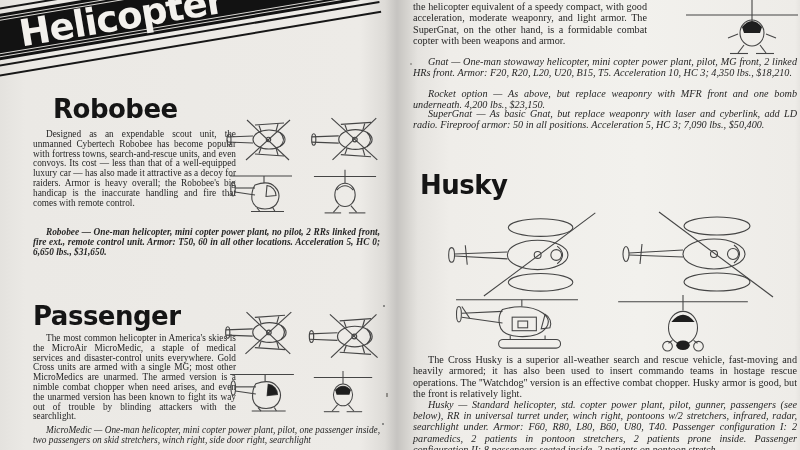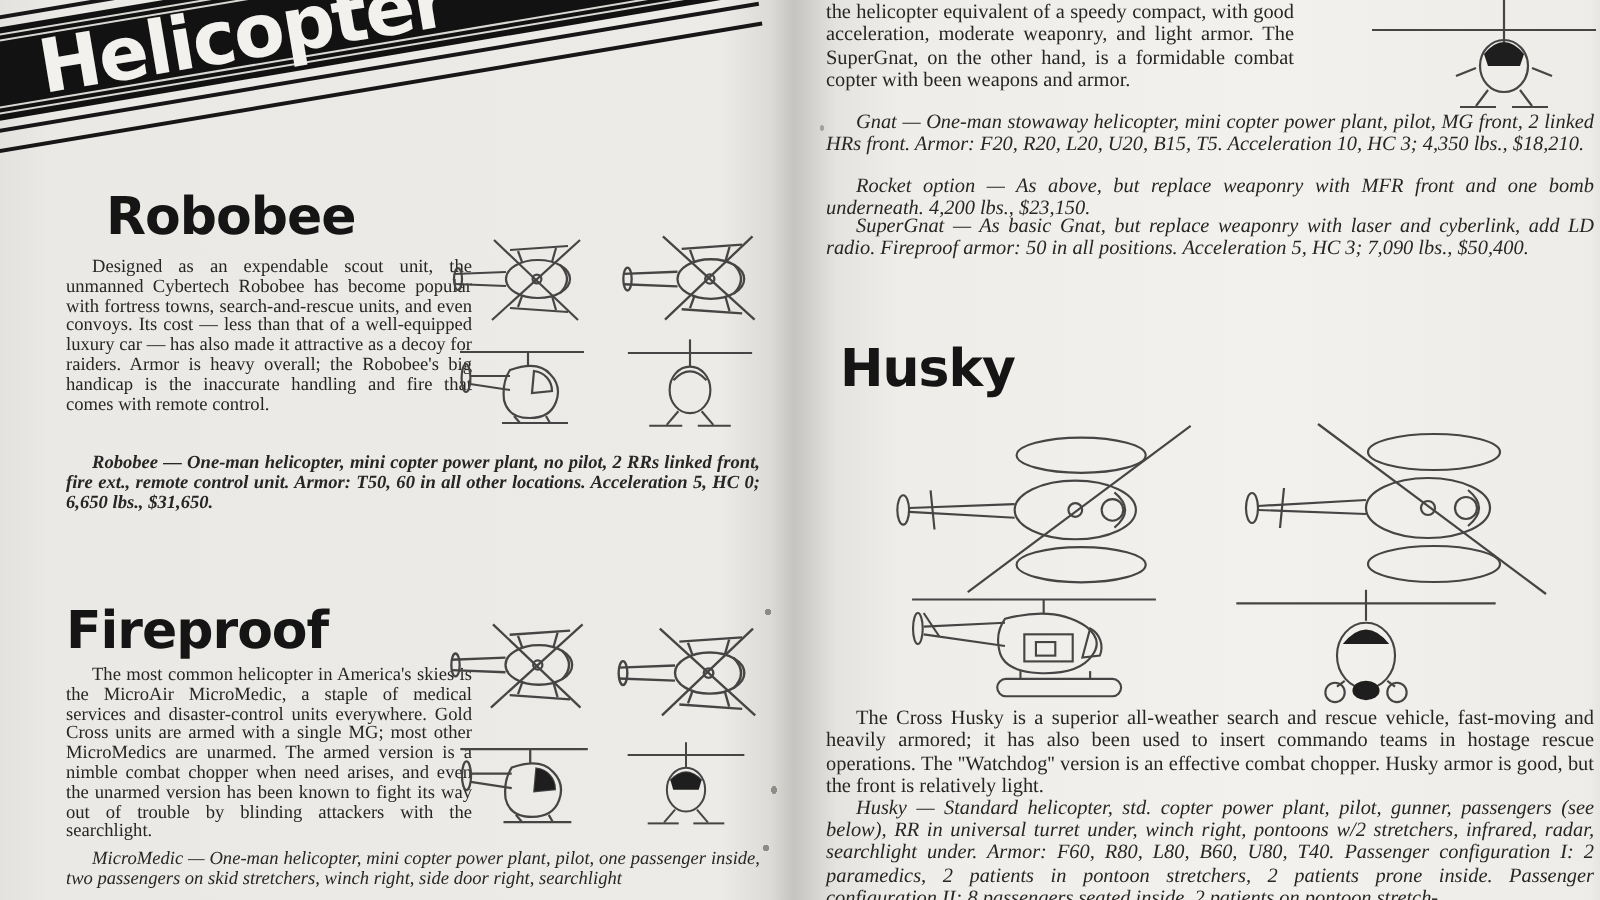--- a/index.html
+++ b/index.html
@@ -163,21 +163,21 @@
     <div class="pin t2"></div>
     <div class="pin b1"></div>
     <div class="pin b2"></div>
     <span class="banner-text">Helicopter</span>
   </div>
 
   <h2 class="abs" style="left:33px;top:96px;margin-left:20px;">Robobee</h2>
   <div class="abs body-l" style="left:33px;top:130px;width:203px;">Designed as an expendable scout unit, the unmanned Cybertech Robobee has become popular with fortress towns, search-and-rescue units, and even convoys. Its cost — less than that of a well-equipped luxury car — has also made it attractive as a decoy for raiders. Armor is heavy overall; the Robobee's big handicap is the inaccurate handling and fire that comes with remote control.</div>
   <div class="abs stats-l" style="left:33px;top:227px;width:347px;font-weight:bold;">Robobee — One-man helicopter, mini copter power plant, no pilot, 2 RRs linked front, fire ext., remote control unit. Armor: T50, 60 in all other locations. Acceleration 5, HC 0; 6,650 lbs., $31,650.</div>
 
-  <h2 class="abs" style="left:33px;top:303px;">Fireproof</h2>
+  <h2 class="abs" style="left:33px;top:303px;">Passenger</h2>
   <div class="abs body-l" style="left:33px;top:334px;width:203px;">The most common helicopter in America's skies is the MicroAir MicroMedic, a staple of medical services and disaster-control units everywhere. Gold Cross units are armed with a single MG; most other MicroMedics are unarmed. The armed version is a nimble combat chopper when need arises, and even the unarmed version has been known to fight its way out of trouble by blinding attackers with the searchlight.</div>
   <div class="abs stats-l" style="left:33px;top:425px;width:347px;">MicroMedic — One-man helicopter, mini copter power plant, pilot, one passenger inside, two passengers on skid stretchers, winch right, side door right, searchlight</div>
 
   <svg class="fig" viewBox="0 0 70 48" style="left:222px;top:116px;width:74px;height:48px;">
       <use href="#heli-top"></use>
     </svg>
   <svg class="fig" viewBox="0 0 70 48" style="left:306px;top:114px;width:78px;height:50px;transform:scaleY(-1);">
       <use href="#heli-top"></use>
     </svg>
   <svg class="fig" viewBox="0 0 72 46" style="left:224px;top:170px;width:72px;height:46px;">

